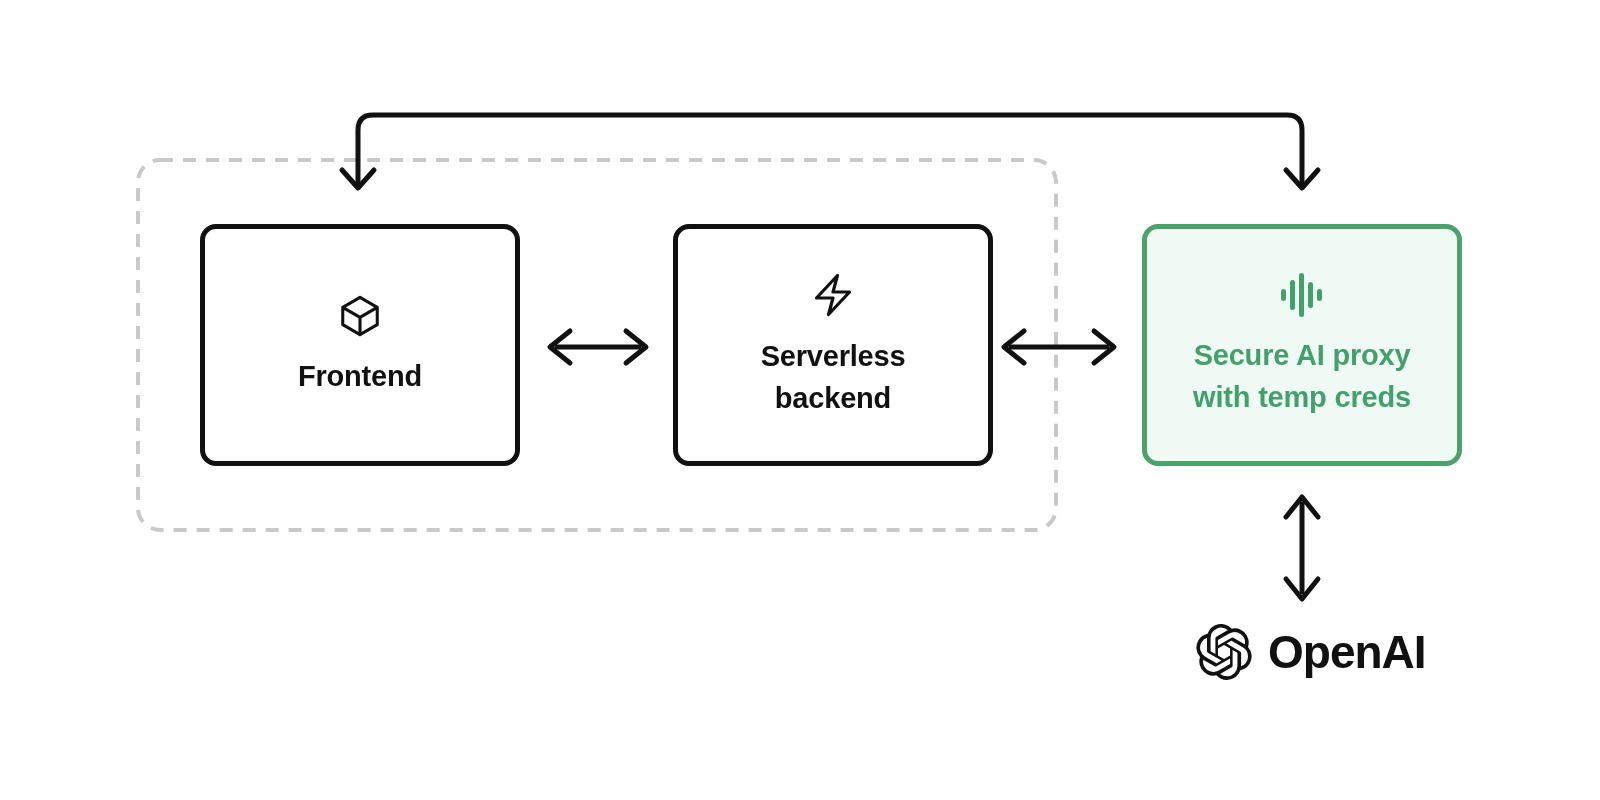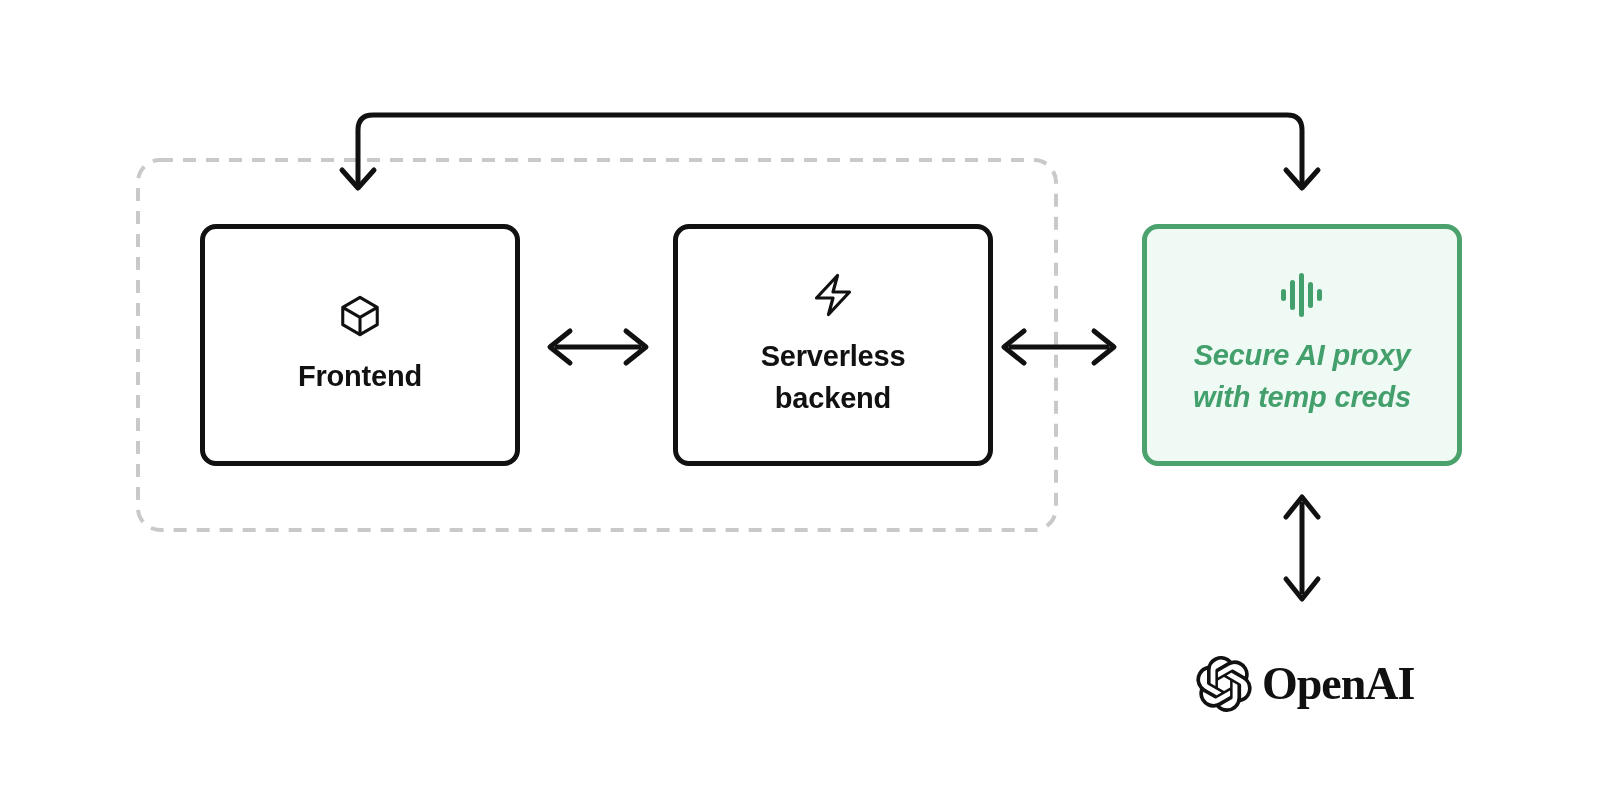--- a/index.html
+++ b/index.html
@@ -56,40 +56,38 @@
     font-weight: 700;
     line-height: 1.45;
     color: var(--ink, #111111);
     text-align: center;
     letter-spacing: -0.2px;
   }
   .node-backend .node-label { max-width: 240px; }
   .node-proxy .node-label {
     max-width: 250px;
     color: var(--green-text, #43a06c);
-    font-style: italic;
   }
   .node-icon { display: block; }
   .infra-label {
     position: absolute;
     left: 139px;
     top: 552px;
     font-size: 30px;
     font-weight: 700;
     color: var(--ink, #111111);
     letter-spacing: -0.2px;
   }
   .openai-lockup {
     position: absolute;
     left: 1196px;
-    top: 656px;
+    top: 624px;
     display: flex;
     align-items: center;
-    gap: 10px;
-    font-family: Liberation Serif, serif;
+    gap: 16px;
   }
   .openai-wordmark {
     font-size: 46px;
     font-weight: 700;
     letter-spacing: -1px;
     color: var(--ink, #111111);
     line-height: 56px;
   }
 </style>
 </head>

